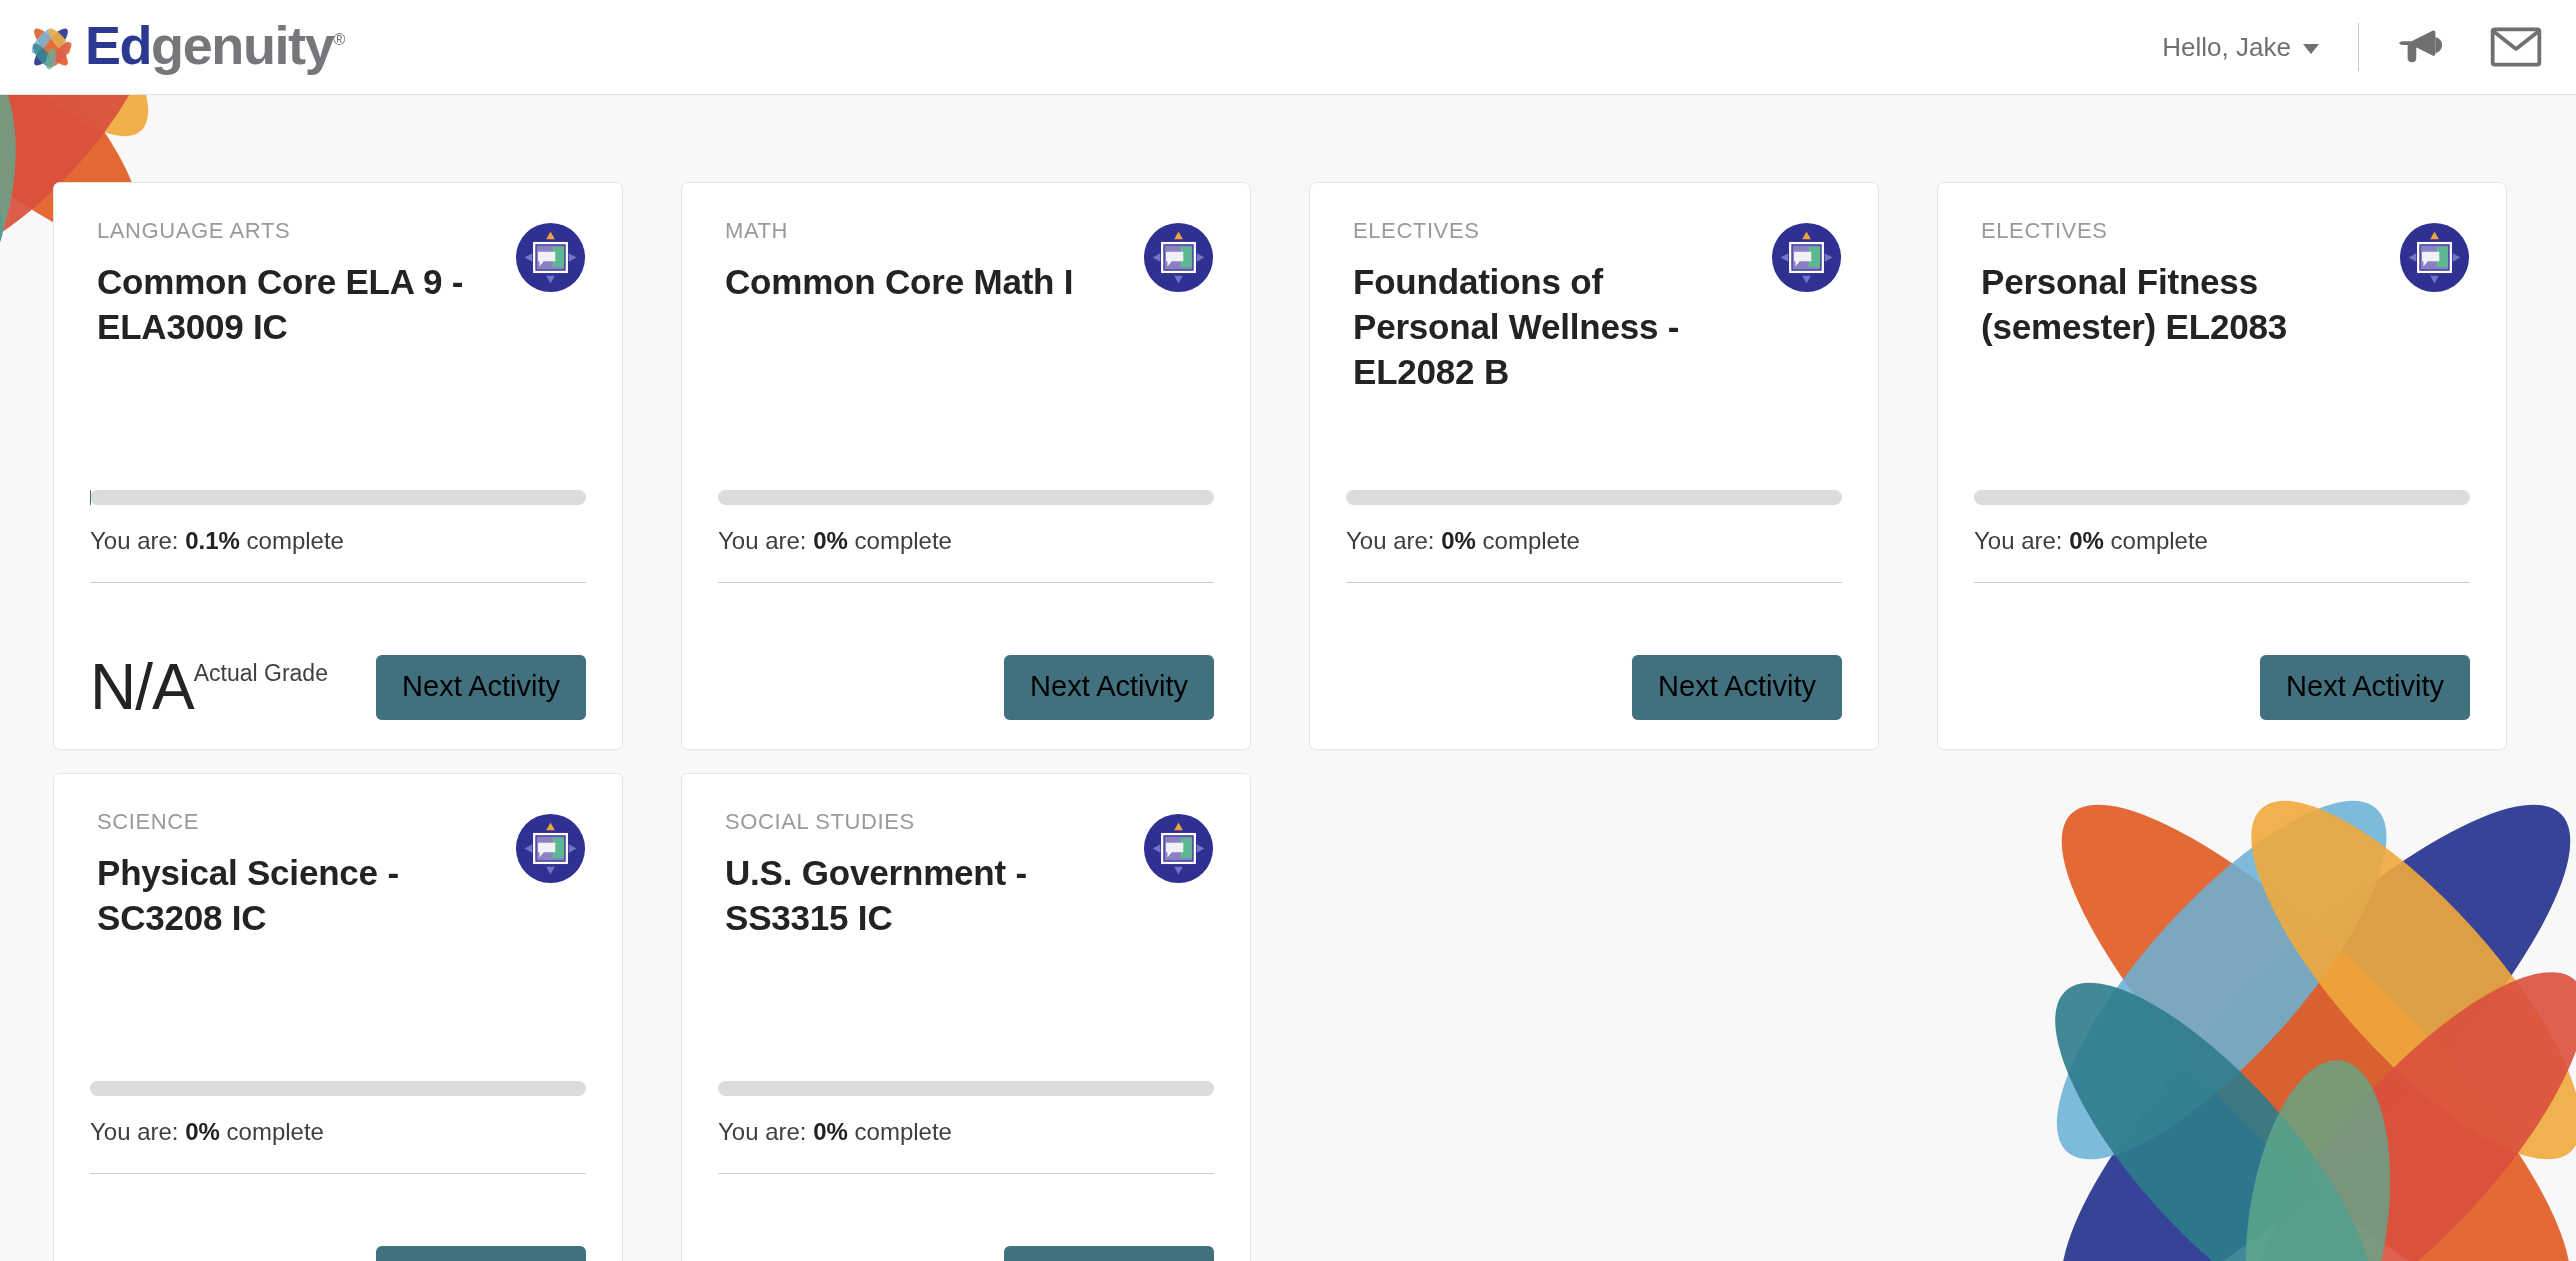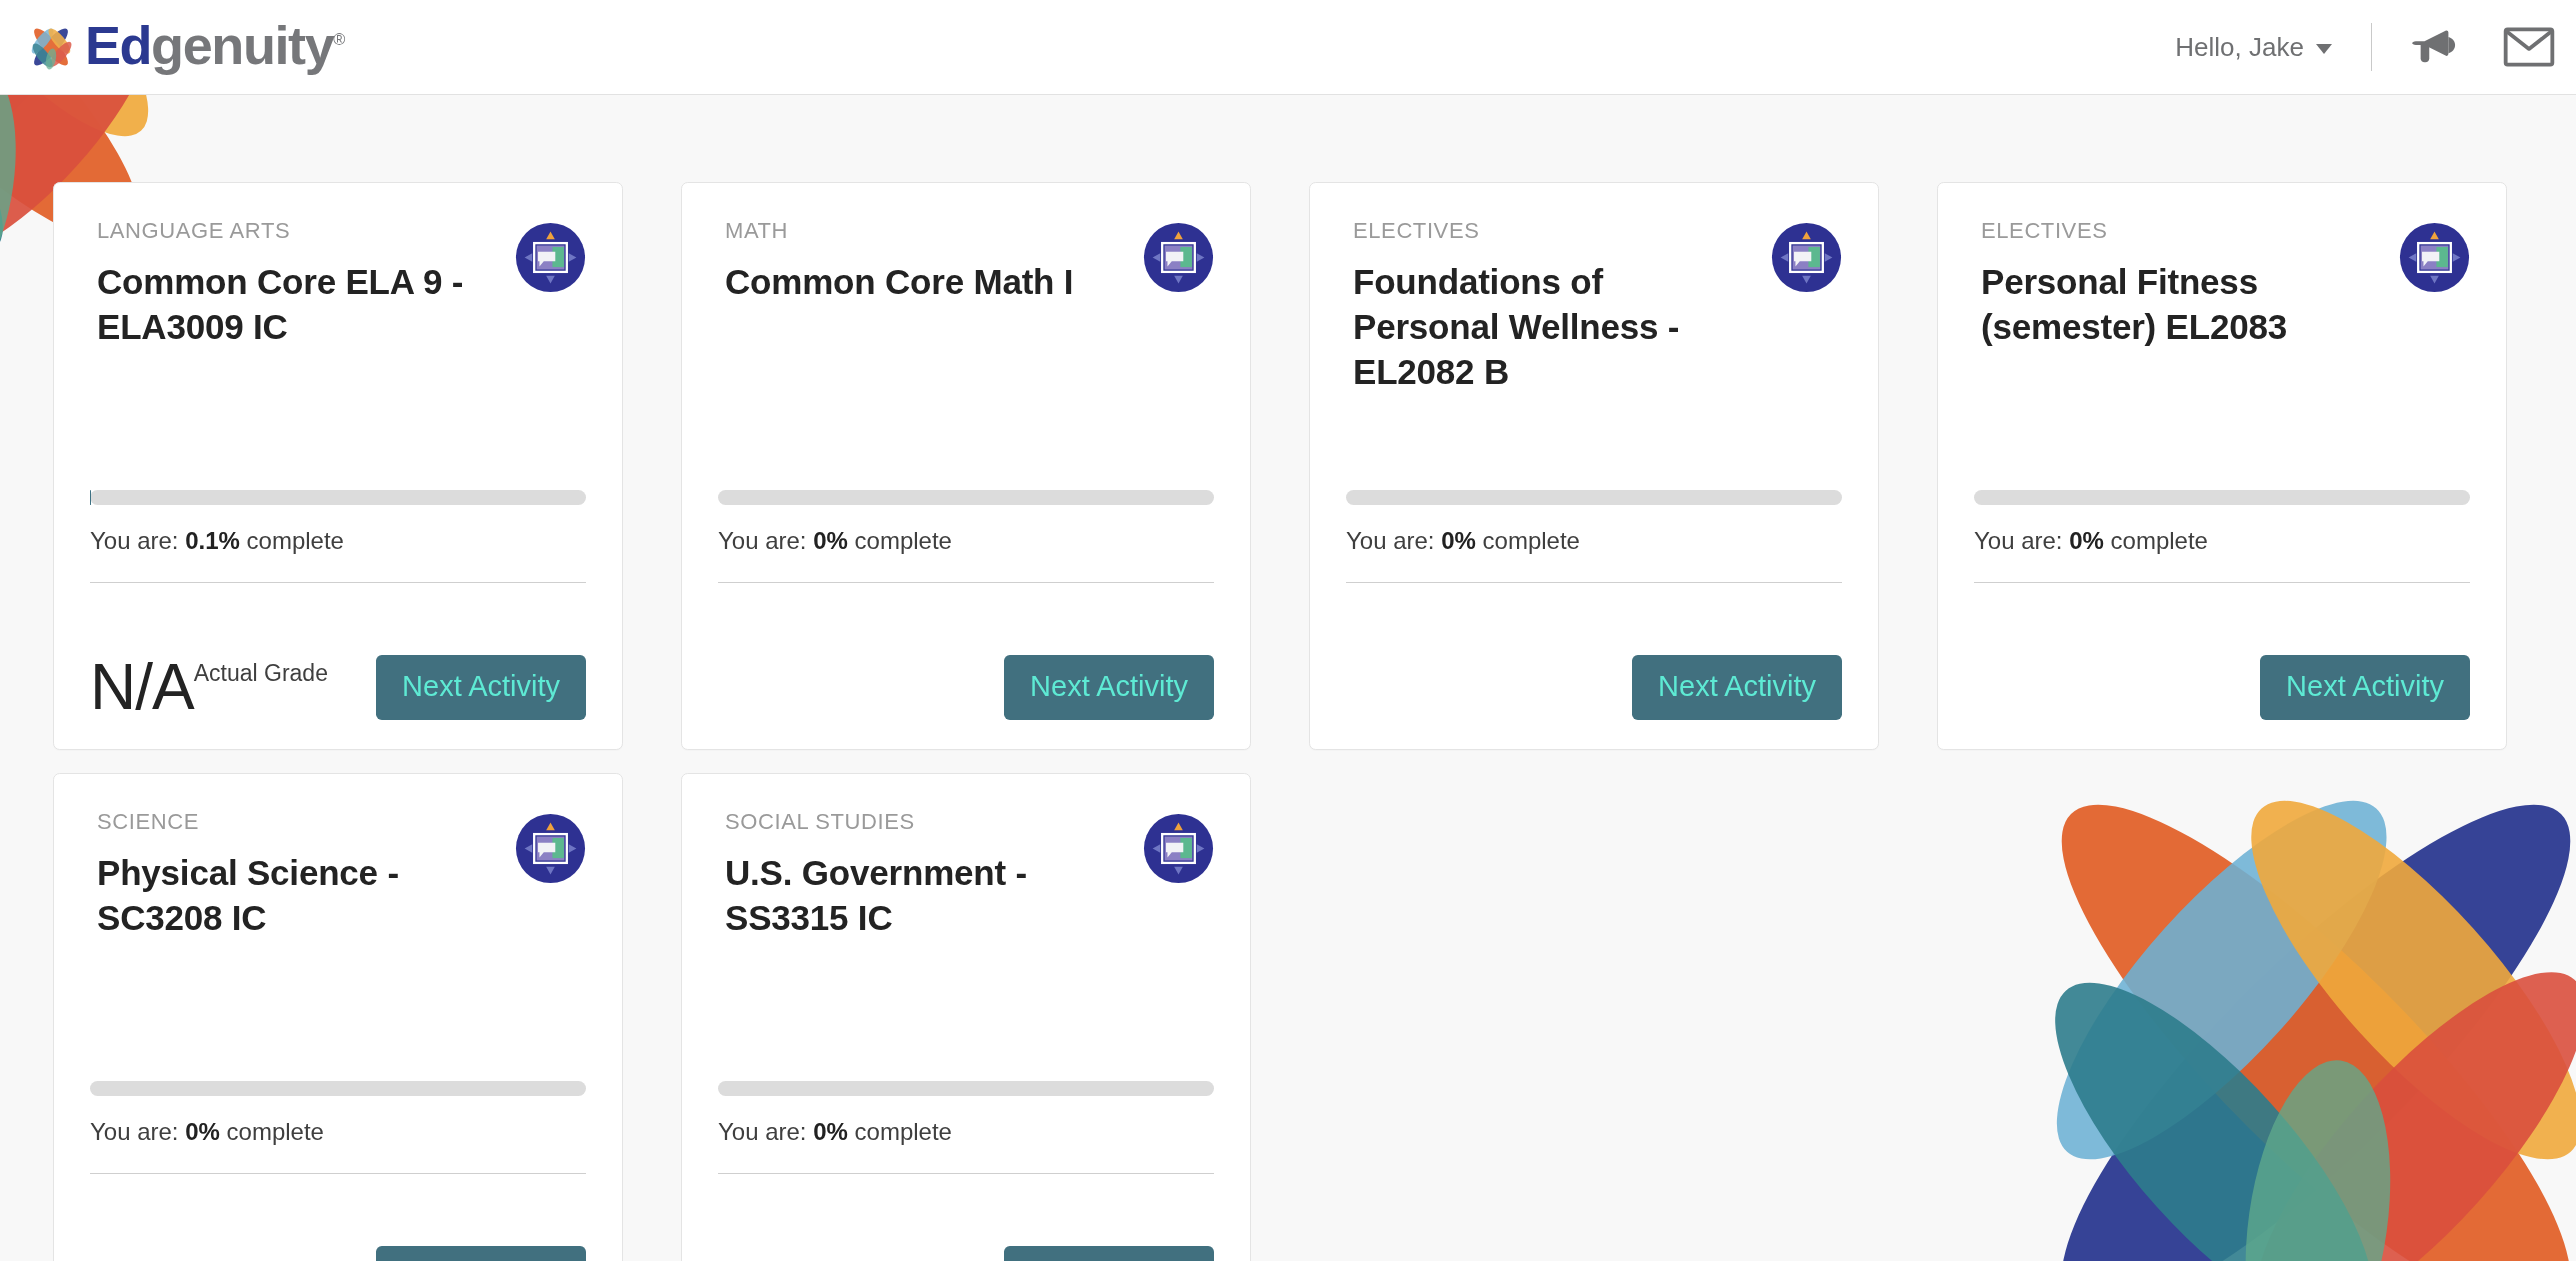--- a/index.html
+++ b/index.html
@@ -15,21 +15,21 @@
   
   .header {
     position: relative;
     width: 100%;
     height: 95px;
     background: #ffffff;
     border-bottom: 1px solid #e2e2e2;
     display: flex;
     align-items: center;
     justify-content: space-between;
-    padding: 0 16px 0 21px;
+    padding: 0 29px 0 21px;
     z-index: 40;
   }
 
   .brand {
     display: flex;
     align-items: center;
     height: 100%;
   }
   .brand-logo {
     display: flex;
@@ -220,21 +220,21 @@
   .grade-caption {
     font-size: 23px;
     color: #3f3f3f;
     margin-top: 7.7px;
     line-height: 1;
   }
   .grade-block.empty { visibility: hidden; }
 
   .next-btn {
     background: #41707f;
-    color: #5eead4;
+    color: #000000;
     border: none;
     border-radius: 5.8px;
     font-family: inherit;
     font-size: 29px;
     padding: 17.3px 26px 19px 26px;
     cursor: pointer;
     white-space: nowrap;
     line-height: 1;
     margin-left: auto;
     text-align: center;

